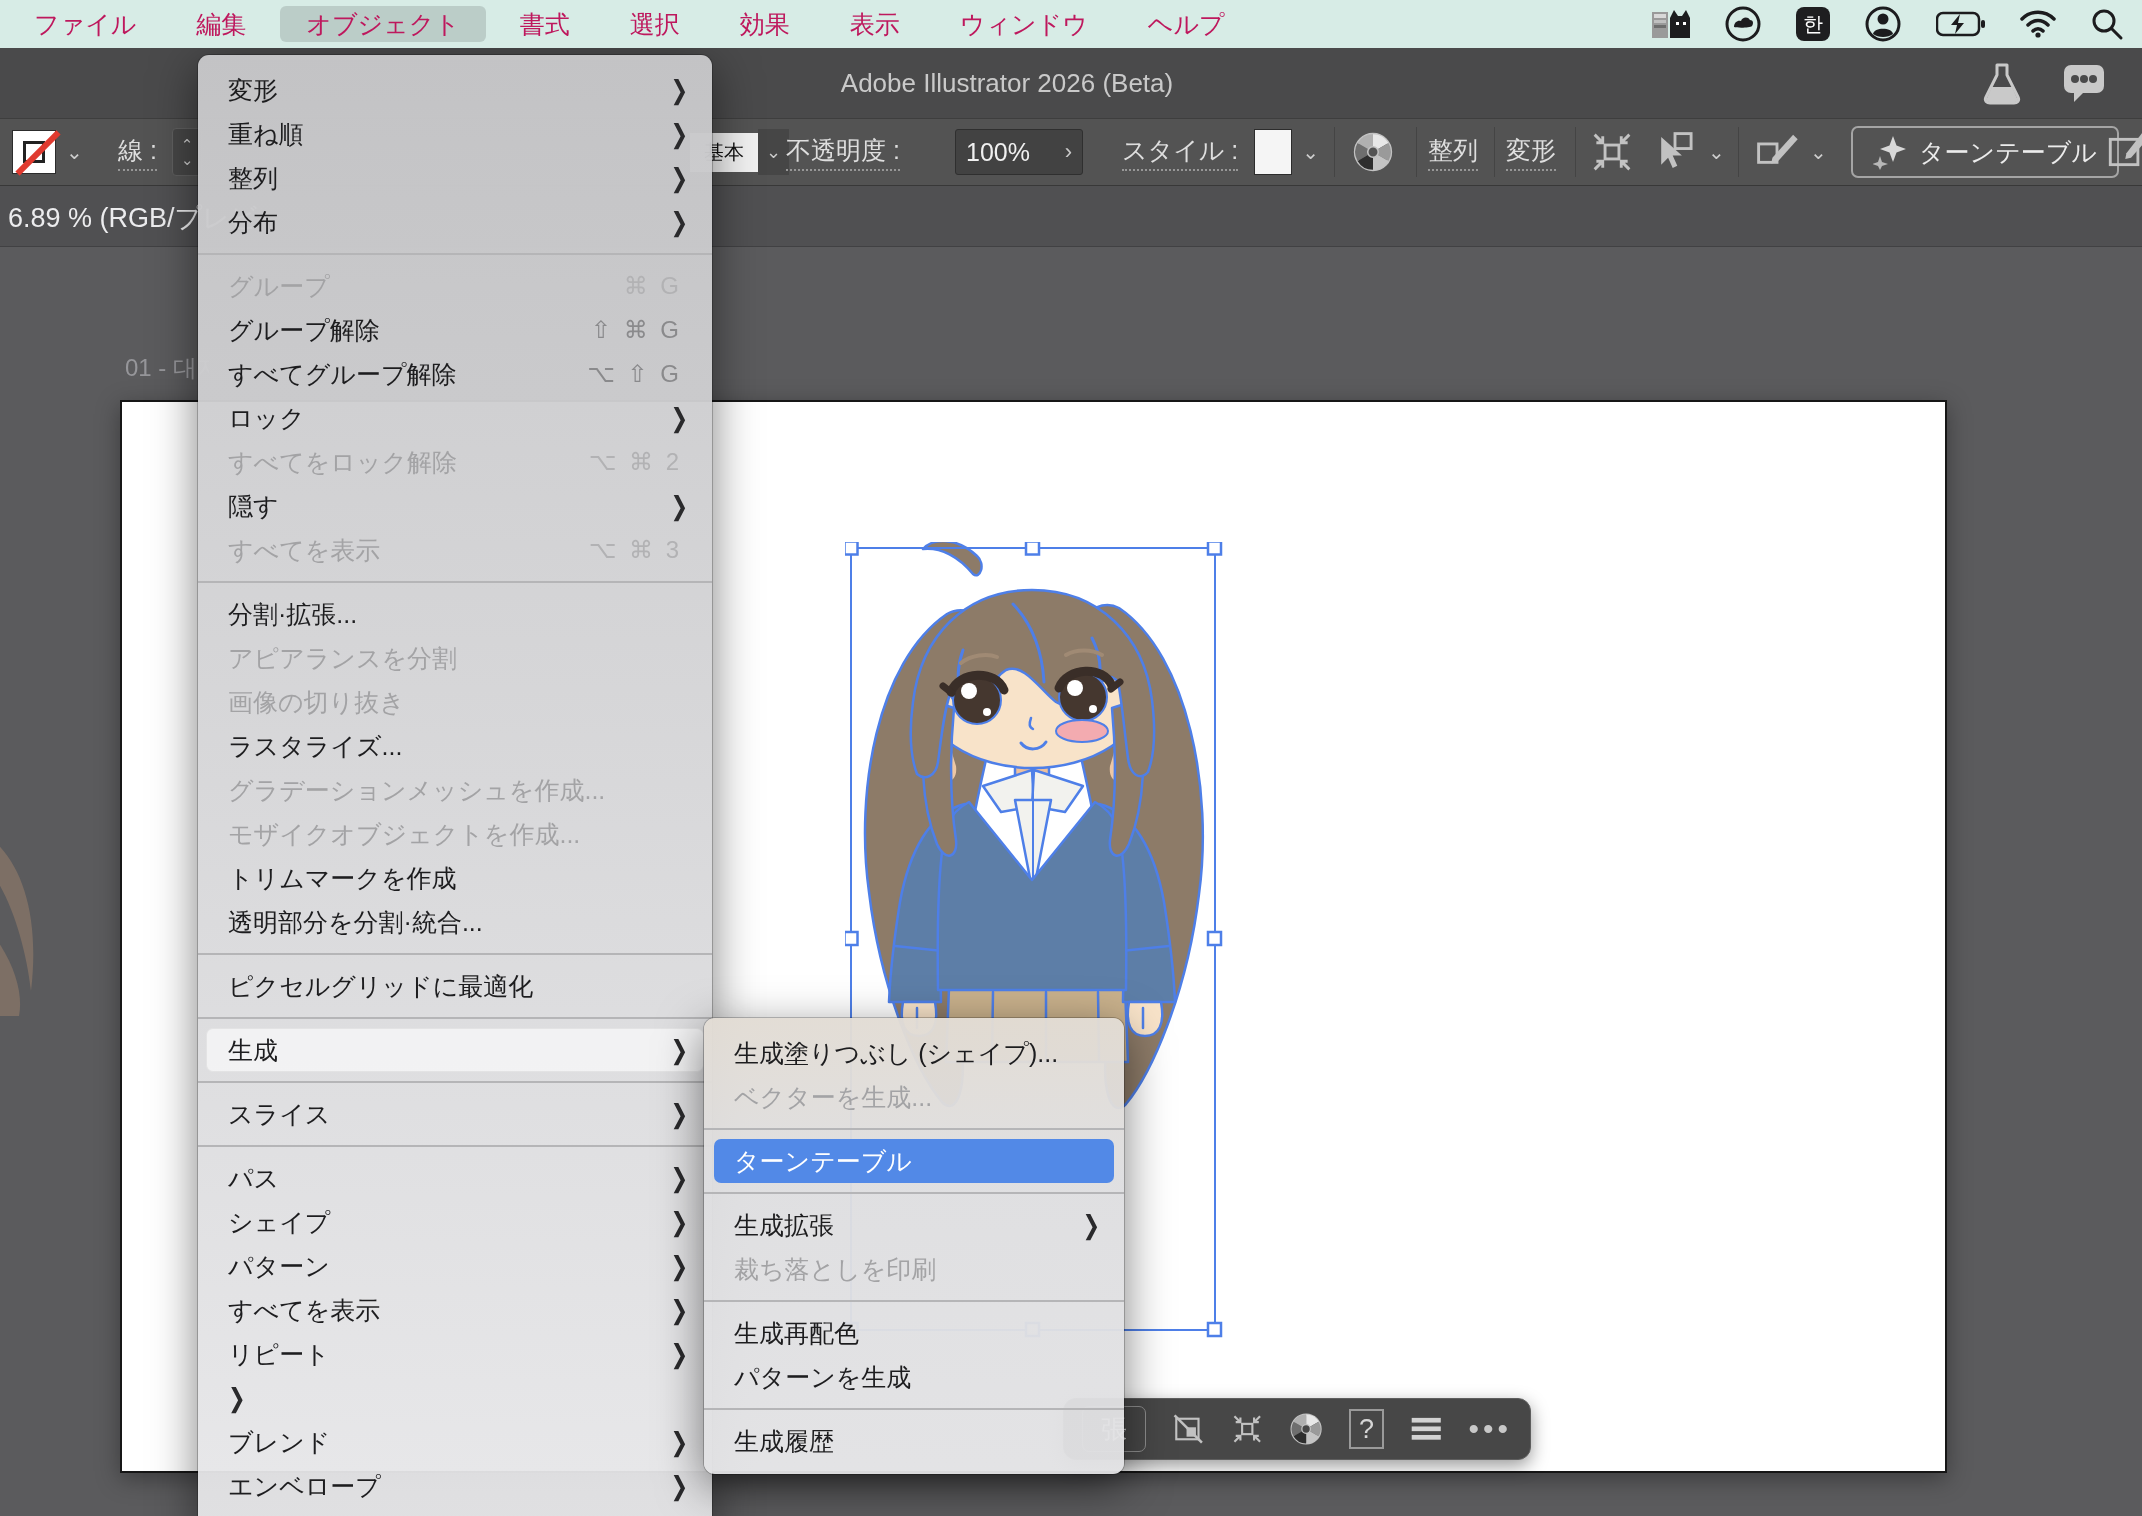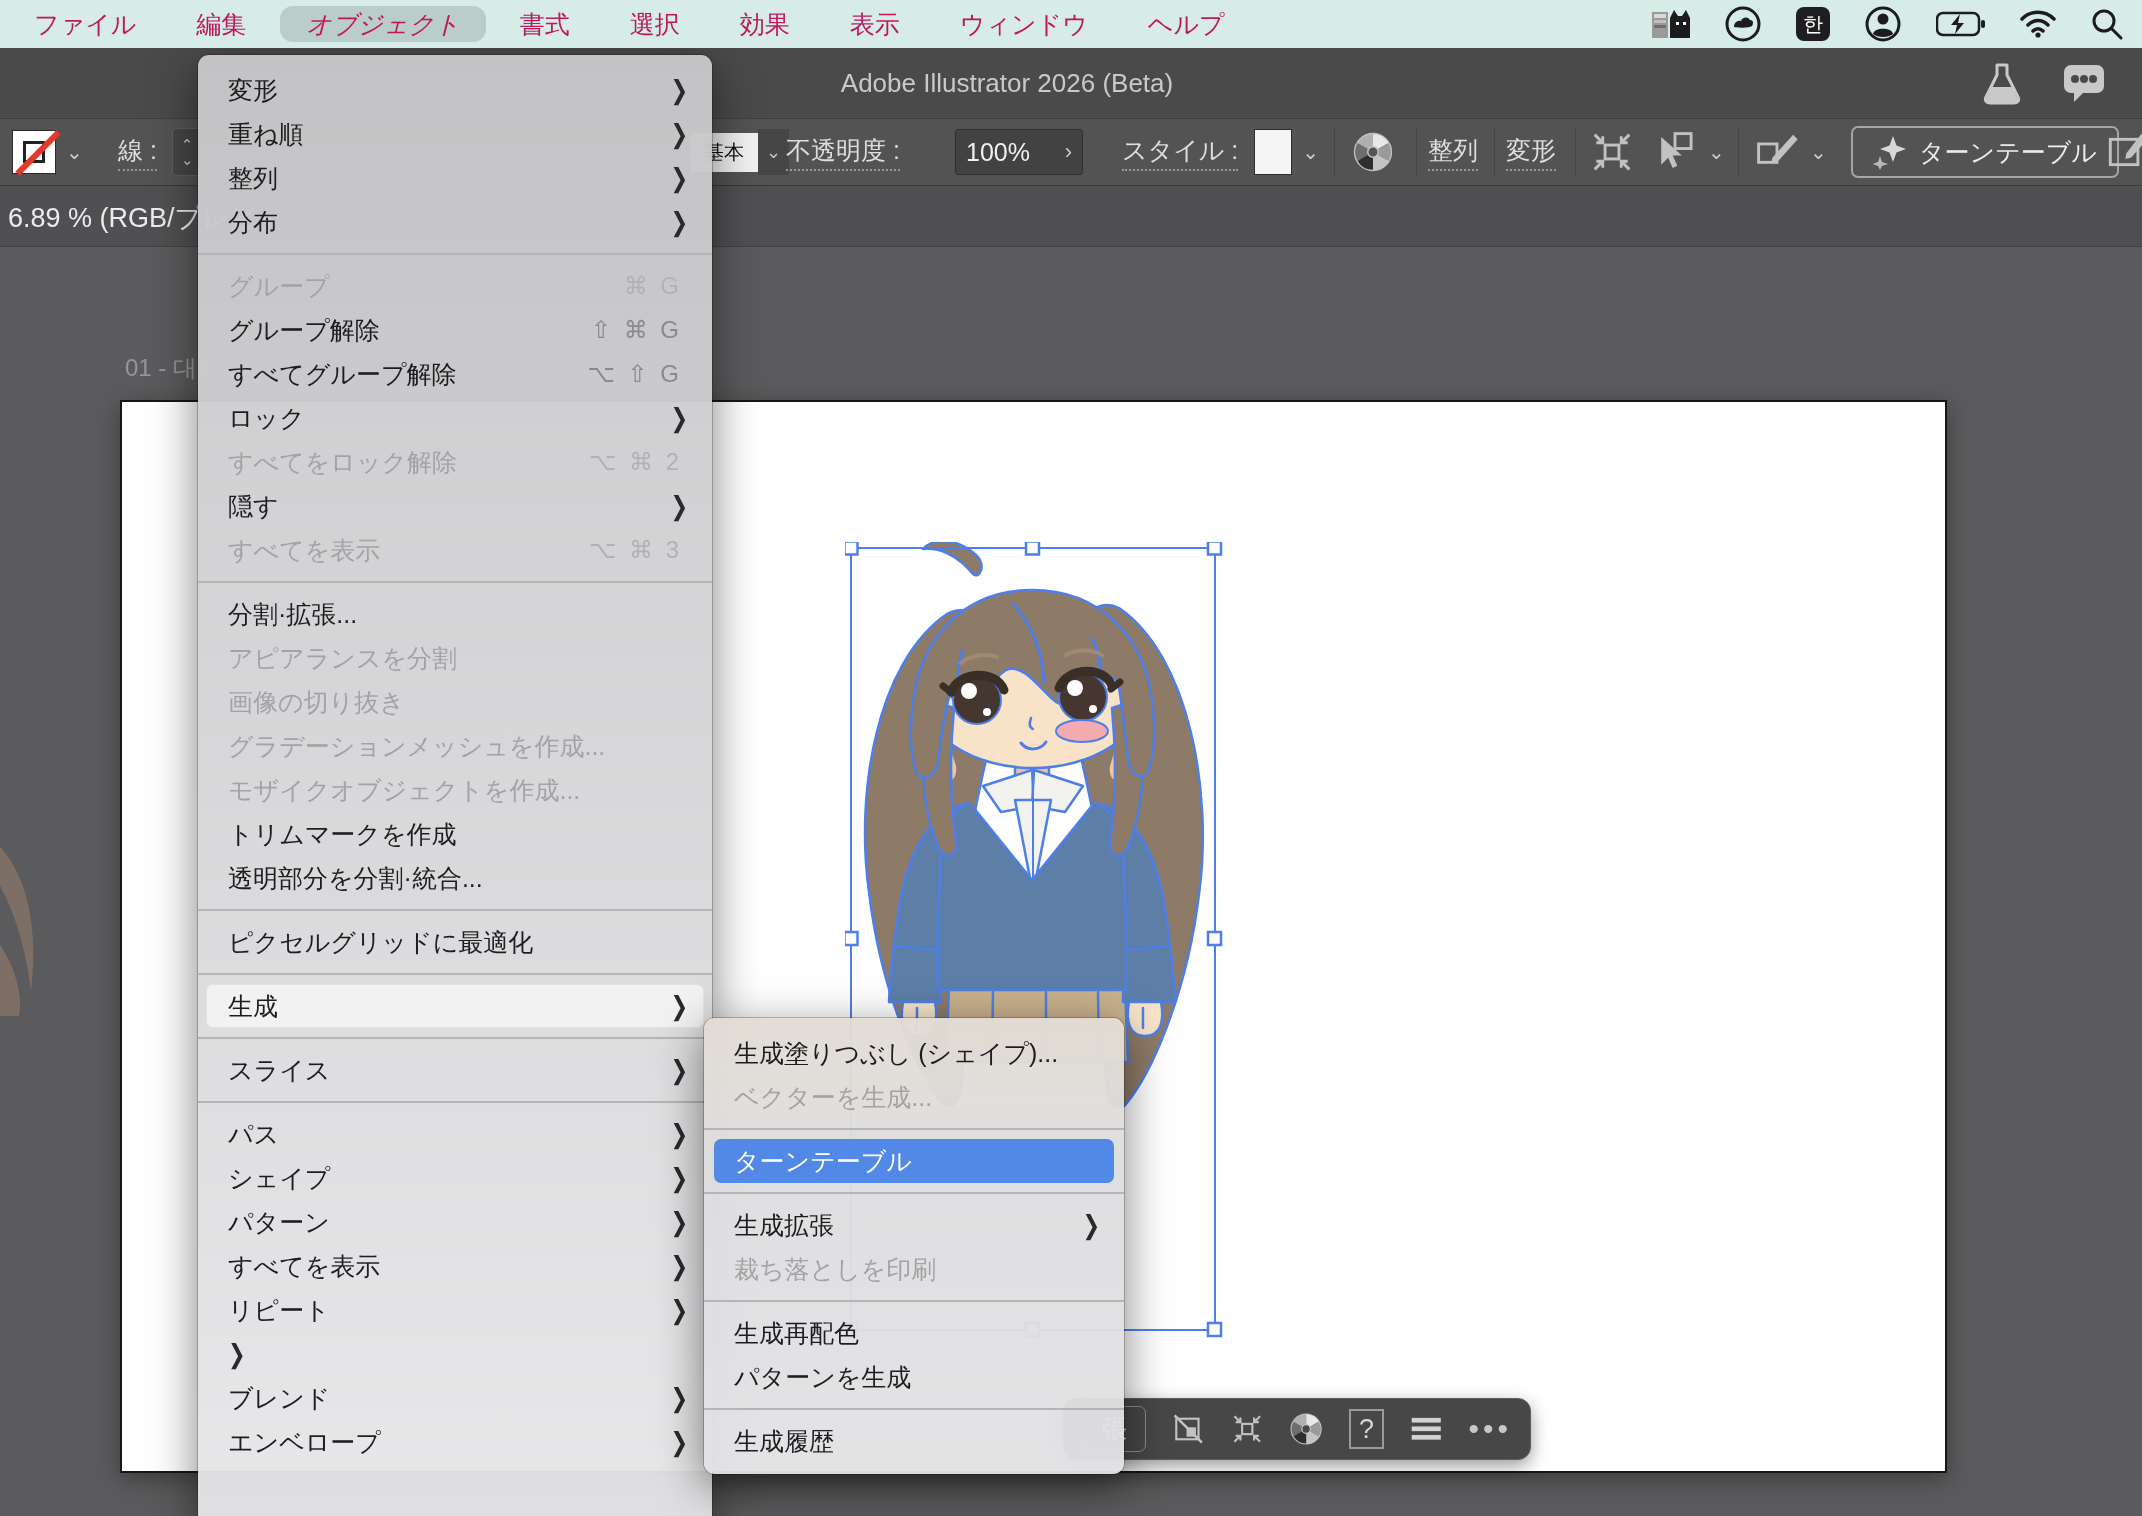--- a/index.html
+++ b/index.html
@@ -5,21 +5,21 @@
   * { margin:0; padding:0; box-sizing:border-box; }
   html,body { width:2142px; height:1516px; overflow:hidden; background:#59595b;
     font-family:"Liberation Sans","DejaVu Sans",sans-serif; }
   .stage { position:absolute; inset:0; width:2142px; height:1516px; }
 
   
   .macbar { position:absolute; left:0; top:0; width:2142px; height:48px;
     background:#d7ece6; display:flex; align-items:center; z-index:100; }
   .macbar .mb-item { font-size:25px; color:#be185d; padding:0 26px; height:36px;
     display:flex; align-items:center; white-space:nowrap;margin-left:8px; }
-  .macbar .mb-item.active { background:rgba(0,0,0,0.13); border-radius:13px;font-style:italic; }
+  .macbar .mb-item.active { background:rgba(0,0,0,0.13); border-radius:6px; }
   .mb-status { position:absolute; right:18px; top:0; height:48px; display:flex;
     align-items:center; gap:34px; }
   .mb-status svg { display:block; }
   .hangul-badge { width:34px; height:34px; background:#1e1e20; border-radius:8px;
     color:#fff; font-size:20px; display:flex; align-items:center; justify-content:center; }
 
   
   .titlebar { position:absolute; left:0; top:48px; width:2142px; height:70px;
     background:#4a4a4b; z-index:5; }
   .titlebar .title { position:absolute; left:1007px; top:50%; transform:translate(-50%,-50%);
@@ -435,20 +435,23 @@
       <div class="msep"></div>
       <div class="mrow">
         <span class="mlabel">分割·拡張...</span>
       </div>
       <div class="mrow dis">
         <span class="mlabel">アピアランスを分割</span>
       </div>
       <div class="mrow dis">
         <span class="mlabel">画像の切り抜き</span>
       </div>
+      <div class="mrow">
+        <span class="mlabel">ラスタライズ...</span>
+      </div>
       <div class="mrow dis">
         <span class="mlabel">グラデーションメッシュを作成...</span>
       </div>
       <div class="mrow dis">
         <span class="mlabel">モザイクオブジェクトを作成...</span>
       </div>
       <div class="mrow">
         <span class="mlabel">トリムマークを作成</span>
       </div>
       <div class="mrow">

